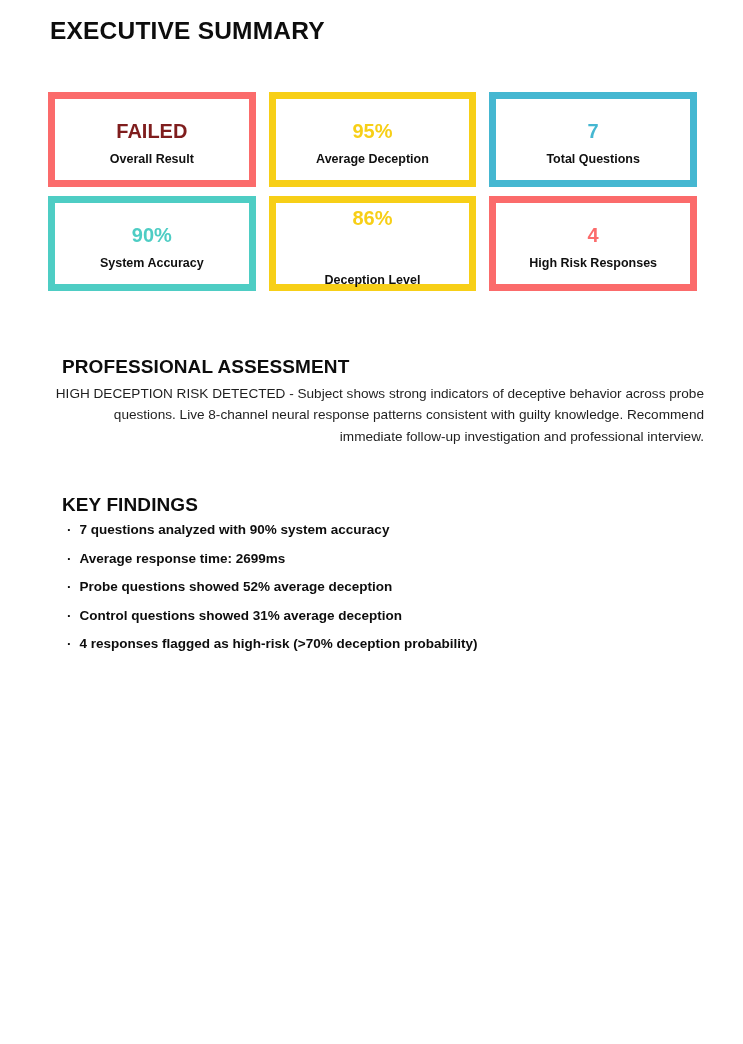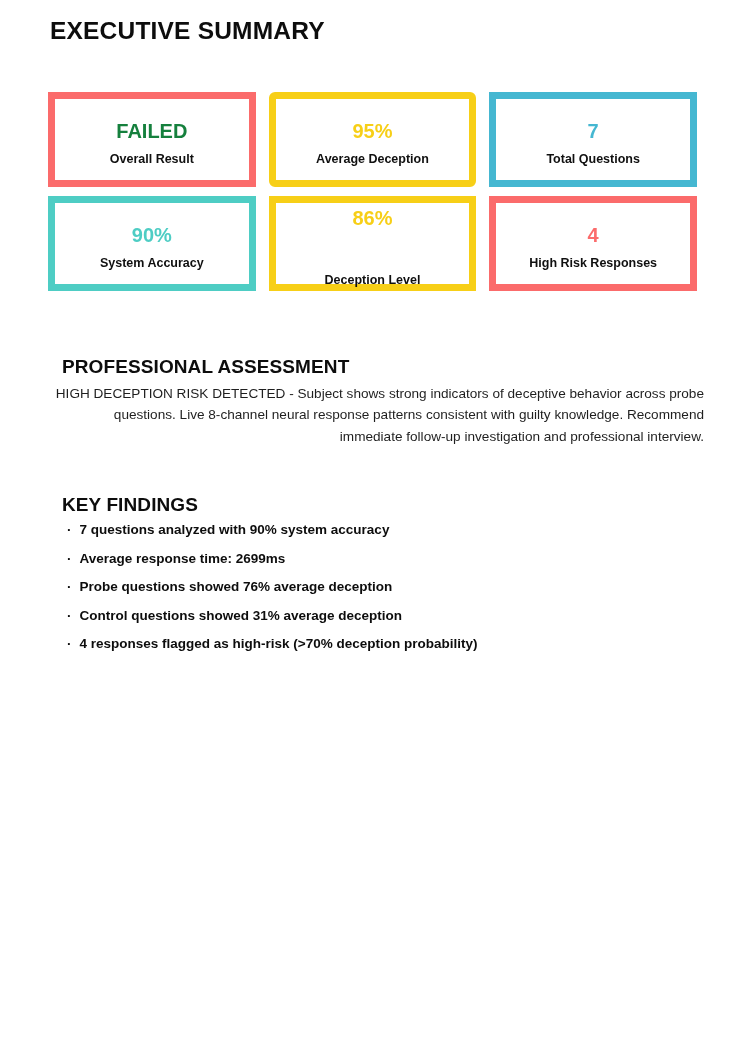--- a/index.html
+++ b/index.html
@@ -116,25 +116,25 @@
 </head>
 <body>
 
 <div class="page">
 
   <h1 class="page-title">EXECUTIVE SUMMARY</h1>
 
   <div class="stats-grid">
 
     <div class="stat-card" style="border-color: rgb(251, 107, 107);">
-      <div class="stat-value" style="color: #15803d;">FAILED</div>
+      <div class="stat-value" style="color: #7f1d1d;">FAILED</div>
       <div class="stat-label">Overall Result</div>
     </div>
 
-    <div class="stat-card" style="border-color: rgb(247, 207, 23); border-radius: 6px;">
+    <div class="stat-card" style="border-color: rgb(247, 207, 23);">
       <div class="stat-value" style="color: rgb(247, 207, 23);">95%</div>
       <div class="stat-label">Average Deception</div>
     </div>
 
     <div class="stat-card" style="border-color: rgb(69, 183, 209);">
       <div class="stat-value" style="color: rgb(69, 183, 209);">7</div>
       <div class="stat-label">Total Questions</div>
     </div>
 
     <div class="stat-card" style="border-color: rgb(78, 205, 196);">
@@ -162,21 +162,21 @@
     <li class="finding-item">
       <span class="bullet-dot">·</span>
       <span>7 questions analyzed with 90% system accuracy</span>
     </li>
     <li class="finding-item">
       <span class="bullet-dot">·</span>
       <span>Average response time: 2699ms</span>
     </li>
     <li class="finding-item">
       <span class="bullet-dot">·</span>
-      <span>Probe questions showed 76% average deception</span>
+      <span>Probe questions showed 52% average deception</span>
     </li>
     <li class="finding-item">
       <span class="bullet-dot">·</span>
       <span>Control questions showed 31% average deception</span>
     </li>
     <li class="finding-item">
       <span class="bullet-dot">·</span>
       <span>4 responses flagged as high-risk (&gt;70% deception probability)</span>
     </li>
   </ul>

